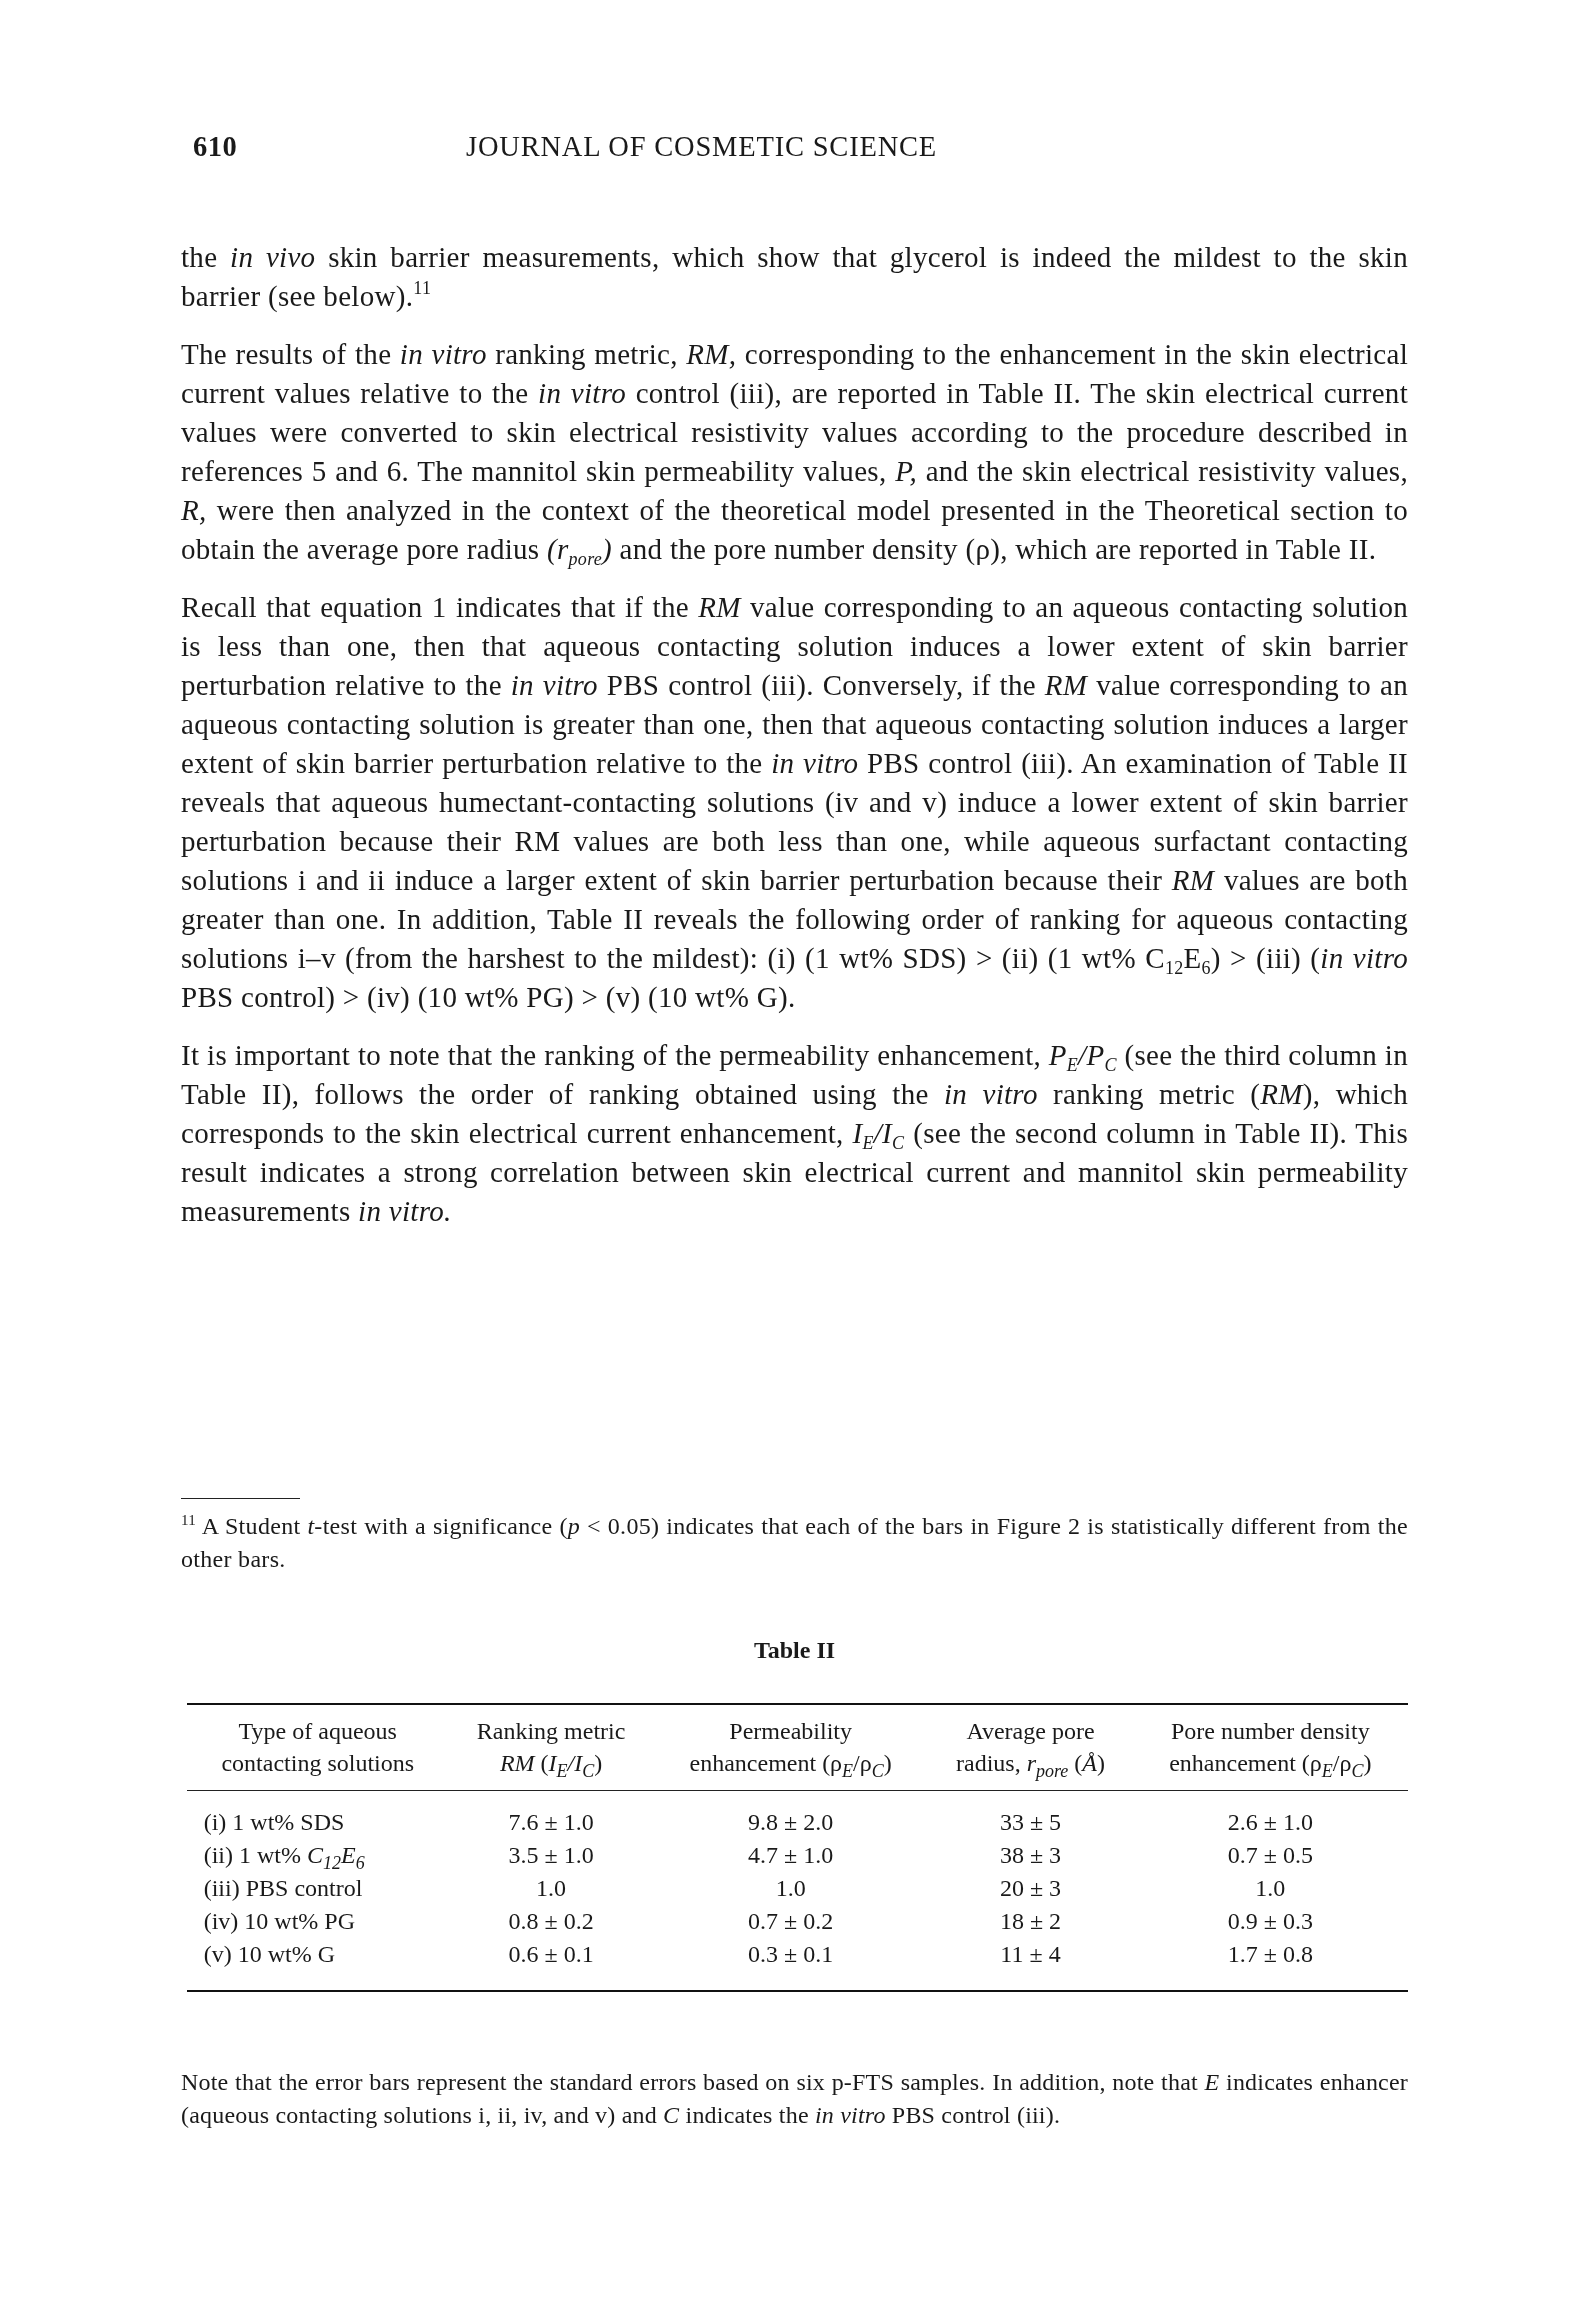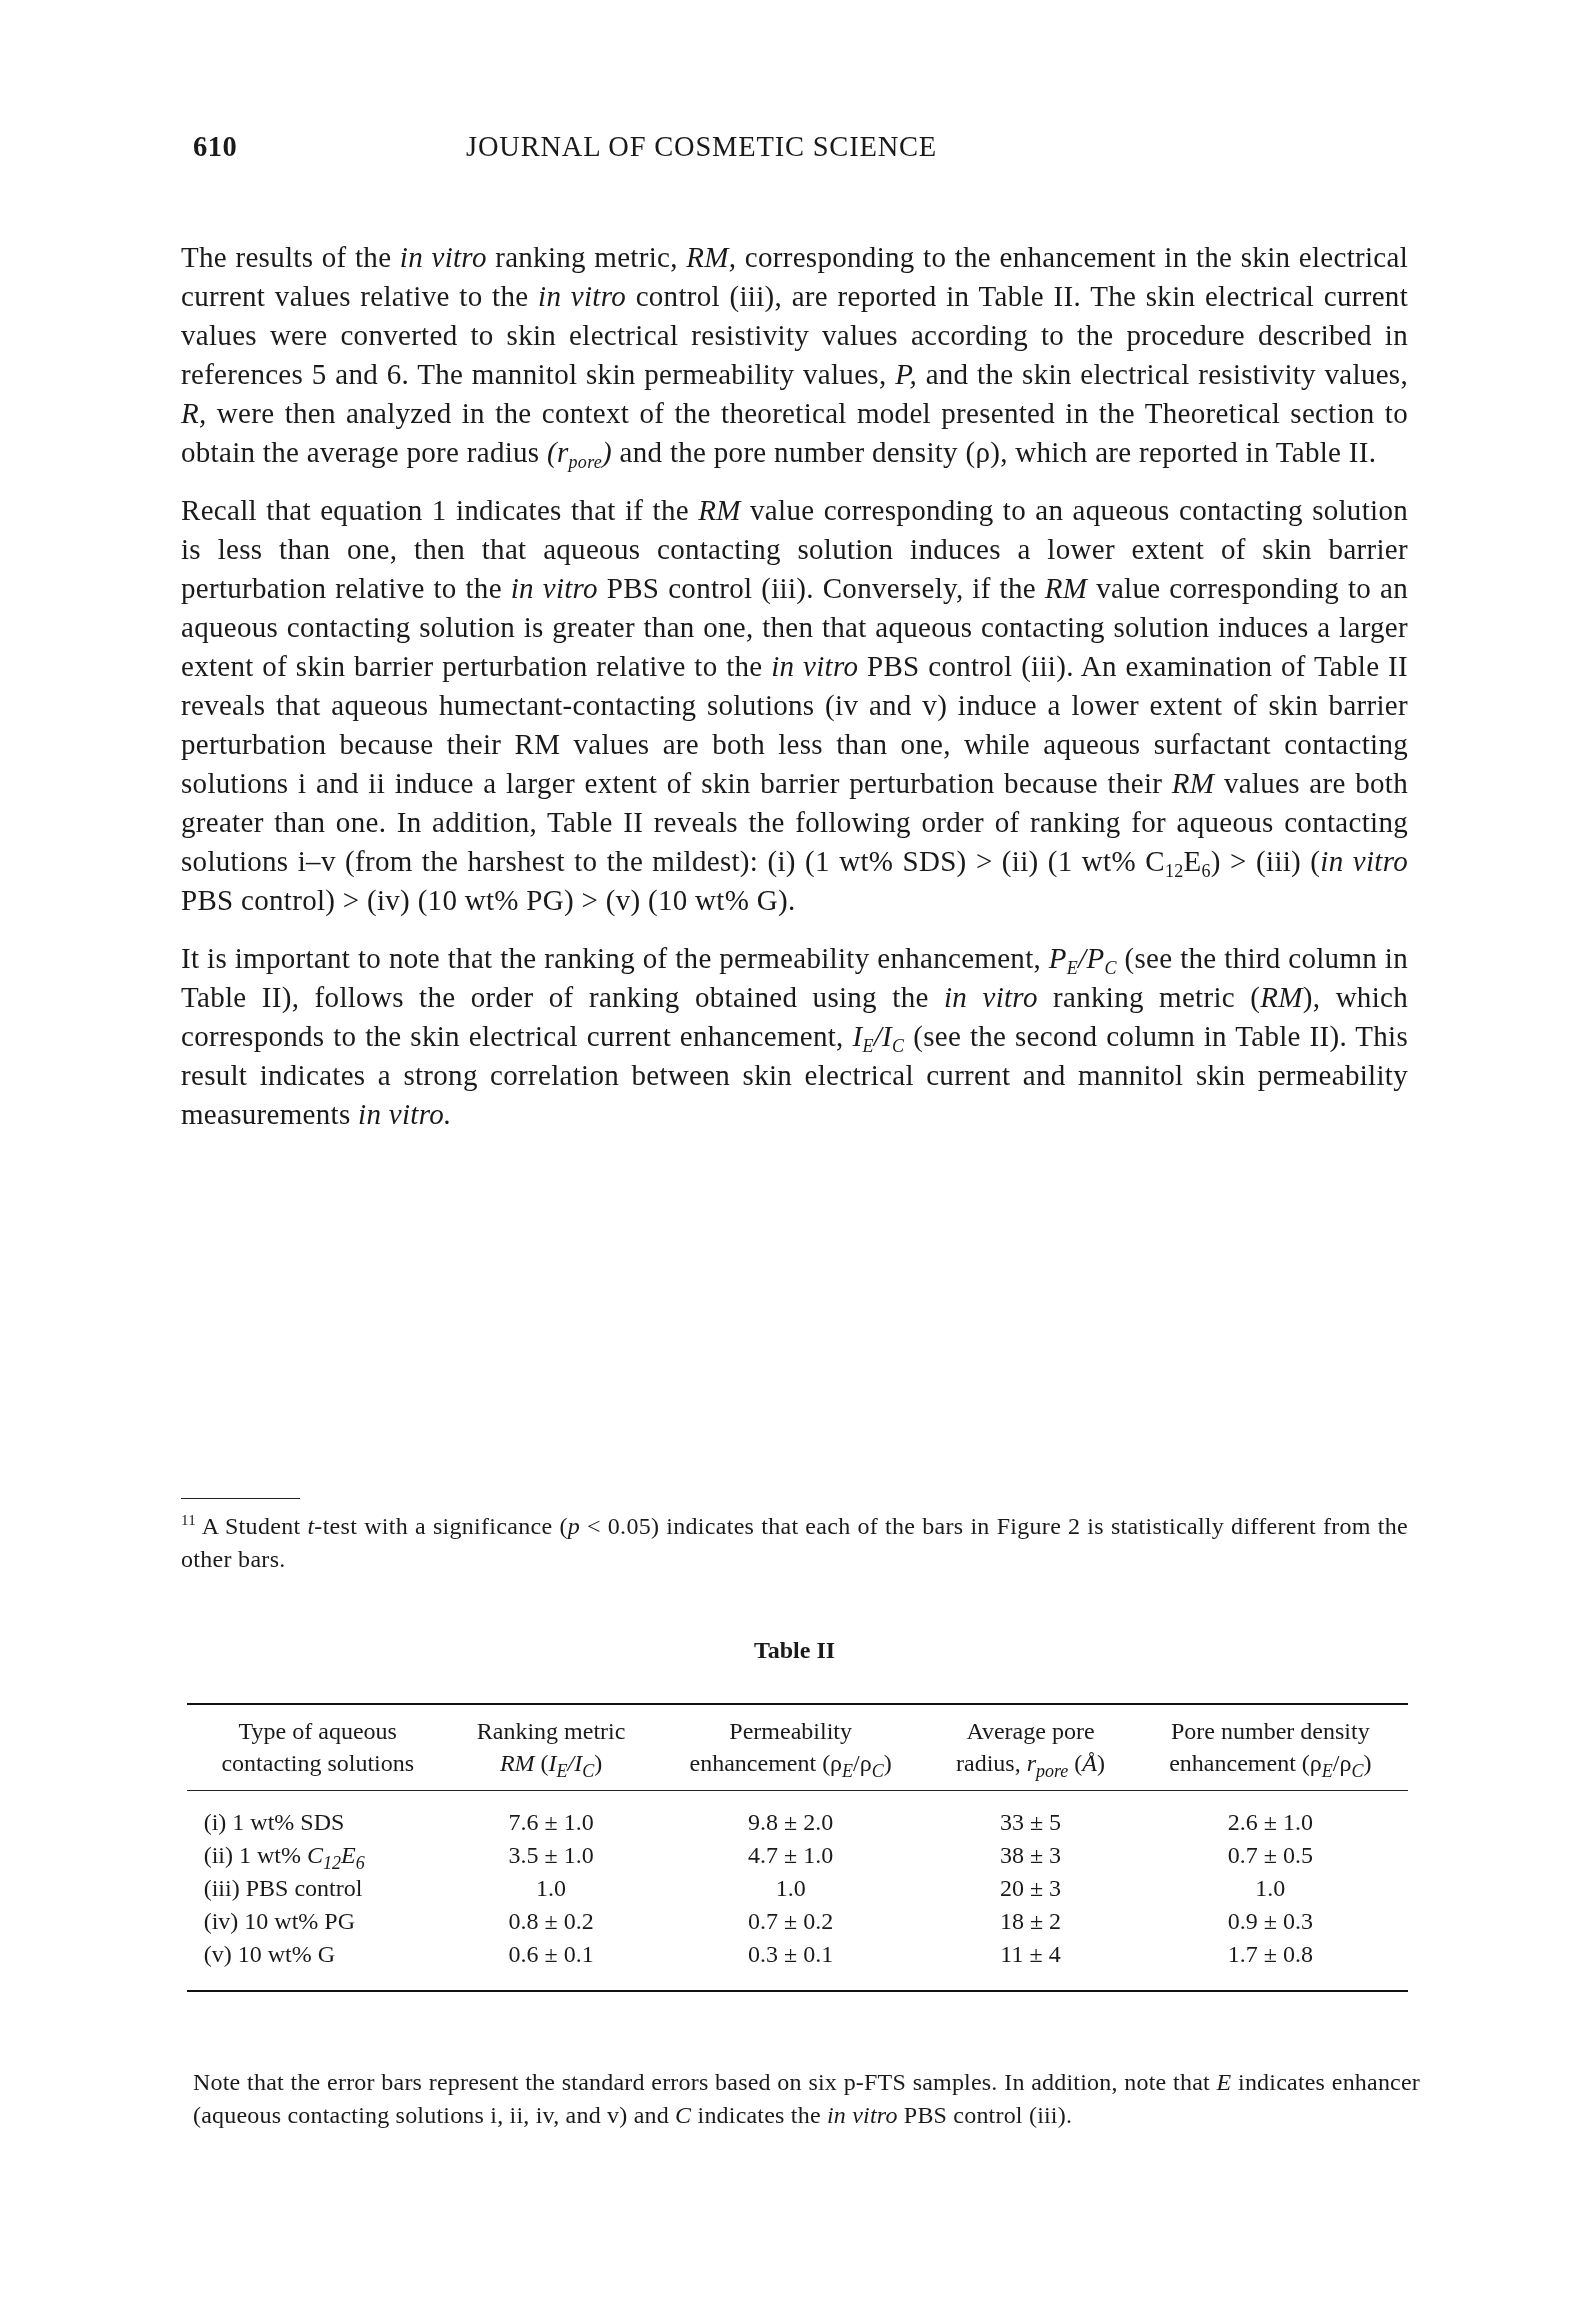--- a/index.html
+++ b/index.html
@@ -25,33 +25,34 @@
   .tbl-wrap { position: absolute; left: 5.7px; top: 1703px; width: 1221px; }
   table.tbl { width: 100%; border-collapse: collapse; font-size: 24px; }
   table.tbl thead tr th { font-weight: normal; padding: 9.5px 3.8px 11.4px 3.8px; line-height: 32px; text-align: center; vertical-align: top; }
   table.tbl thead { border-top: 2.9px solid #111; border-bottom: 1.9px solid #222; }
   table.tbl tbody td { padding: 0 3.8px; line-height: 33px; text-align: center; }
   table.tbl tbody tr:first-child td { padding-top: 15px; }
   table.tbl tbody tr:last-child td { padding-bottom: 19px; }
   table.tbl tbody { border-bottom: 2.9px solid #111; }
   table.tbl td.c0 { text-align: left; padding-left: 17px; }
   .note { position: absolute; left: 0; top: 2066px; width: 1227px; font-size: 24px; line-height: 33px;
-          text-align: justify; letter-spacing: 0.2px; margin-left: 12px; }
+          text-align: justify; letter-spacing: 0.2px; }
 </style>
 </head>
 <body>
 
 <div class="page">
 
   <div class="running-head">
     <span class="pnum">610</span>
     <span class="jtitle">JOURNAL OF COSMETIC SCIENCE</span>
   </div>
 
   <div class="body-text">
+    <p>the <i>in vivo</i> skin barrier measurements, which show that glycerol is indeed the mildest to the skin barrier (see below).<sup class="ref">11</sup></p>
     <p>The results of the <i>in vitro</i> ranking metric, <i>RM,</i> corresponding to the enhancement in the skin electrical current values relative to the <i>in vitro</i> control (iii), are reported in Table II. The skin electrical current values were converted to skin electrical resistivity values according to the procedure described in references 5 and 6. The mannitol skin permeability values, <i>P,</i> and the skin electrical resistivity values, <i>R,</i> were then analyzed in the context of the theoretical model presented in the Theoretical section to obtain the average pore radius <i>(r</i><sub class="s" style="font-style: italic;">pore</sub><i>)</i> and the pore number density (ρ), which are reported in Table II.</p>
     <p>Recall that equation 1 indicates that if the <i>RM</i> value corresponding to an aqueous contacting solution is less than one, then that aqueous contacting solution induces a lower extent of skin barrier perturbation relative to the <i>in vitro</i> PBS control (iii). Conversely, if the <i>RM</i> value corresponding to an aqueous contacting solution is greater than one, then that aqueous contacting solution induces a larger extent of skin barrier perturbation relative to the <i>in vitro</i> PBS control (iii). An examination of Table II reveals that aqueous humectant-contacting solutions (iv and v) induce a lower extent of skin barrier perturbation because their RM values are both less than one, while aqueous surfactant contacting solutions i and ii induce a larger extent of skin barrier perturbation because their <i>RM</i> values are both greater than one. In addition, Table II reveals the following order of ranking for aqueous contacting solutions i–v (from the harshest to the mildest): (i) (1 wt% SDS) &gt; (ii) (1 wt% C<sub class="s">12</sub>E<sub class="s">6</sub>) &gt; (iii) (<i>in vitro</i> PBS control) &gt; (iv) (10 wt% PG) &gt; (v) (10 wt% G).</p>
     <p>It is important to note that the ranking of the permeability enhancement, <i>P</i><sub class="s" style="font-style: italic;">E</sub><i>/P</i><sub class="s" style="font-style: italic;">C</sub> (see the third column in Table II), follows the order of ranking obtained using the <i>in vitro</i> ranking metric (<i>RM</i>), which corresponds to the skin electrical current enhancement, <i>I</i><sub class="s" style="font-style: italic;">E</sub><i>/I</i><sub class="s" style="font-style: italic;">C</sub> (see the second column in Table II). This result indicates a strong correlation between skin electrical current and mannitol skin permeability measurements <i>in vitro.</i></p>
   </div>
 
   <div class="fn-rule"></div>
   <div class="fn"><sup>11</sup><span> A Student <i>t</i>-test with a significance (<i>p</i> &lt; 0.05) indicates that each of the bars in Figure 2 is statistically different from the other bars.</span></div>
 
   <div class="cap">
     <div class="ttl">Table II</div>

